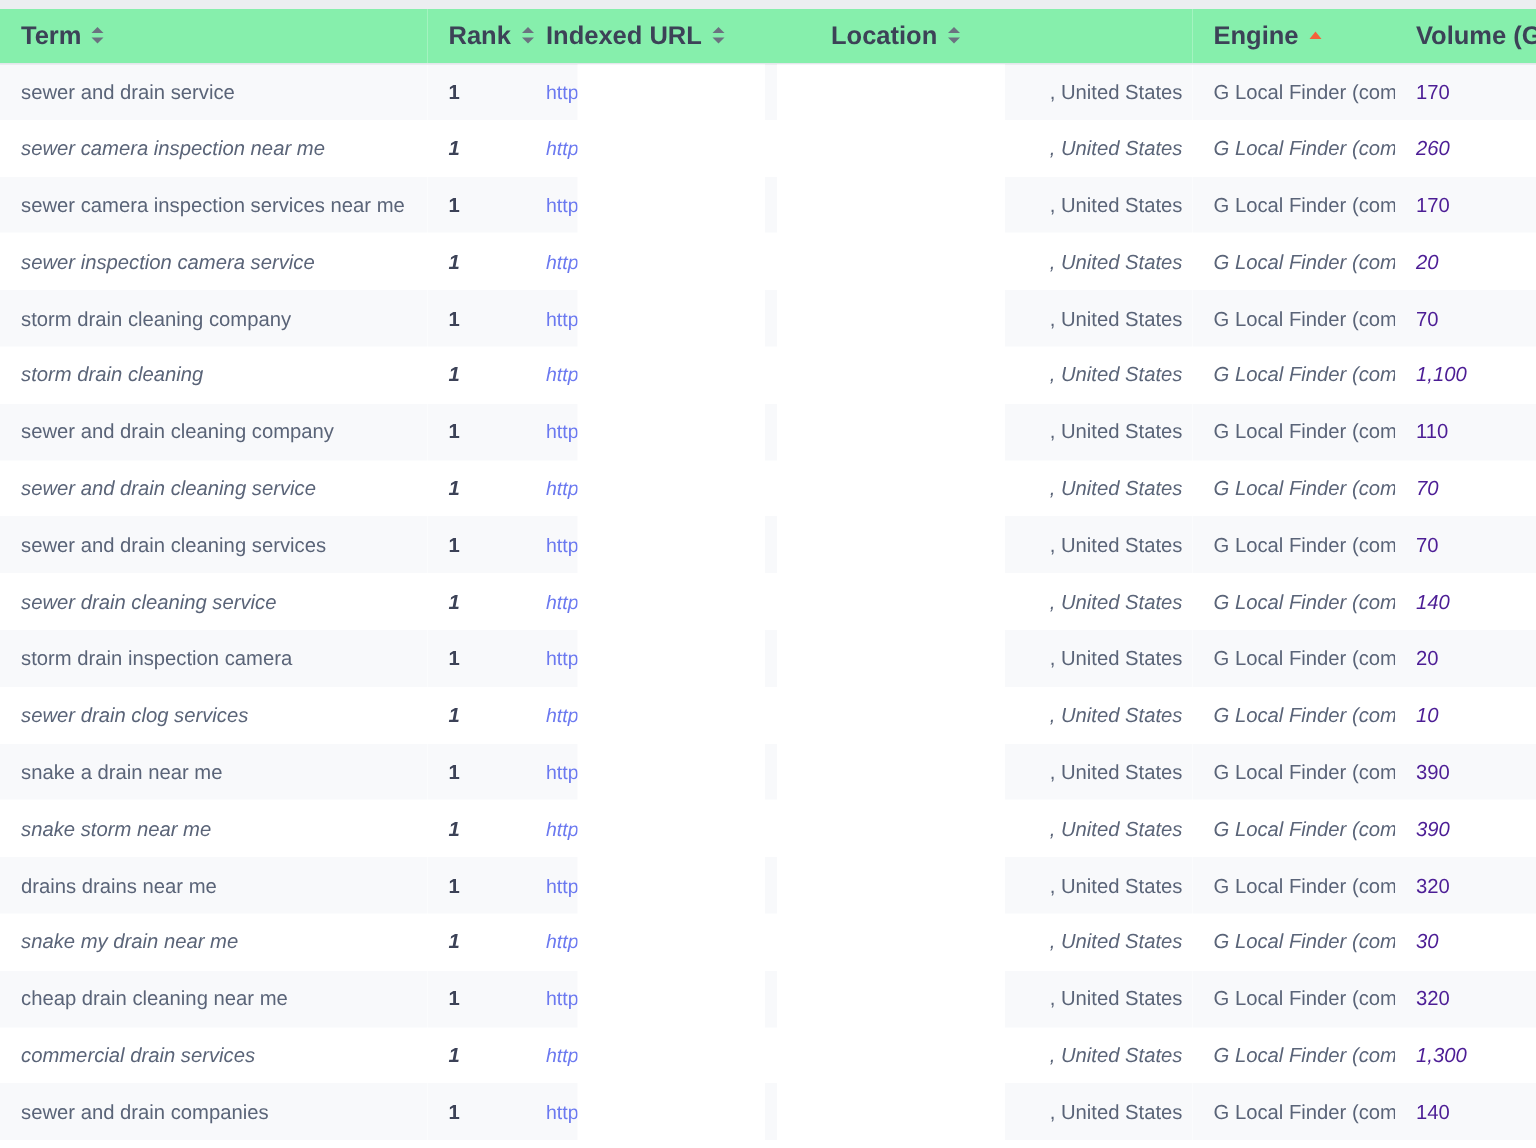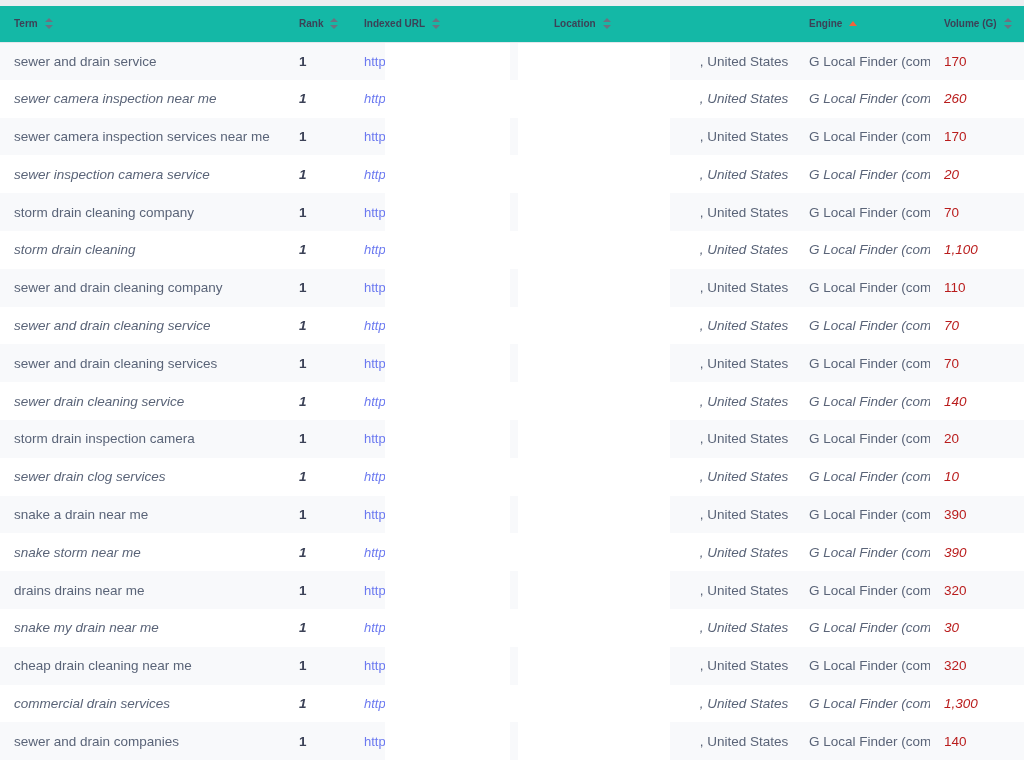--- a/index.html
+++ b/index.html
@@ -43,25 +43,25 @@
 
   
   col.c-term     { width: 285px; }
   col.c-rank     { width: 65px;  }
   col.c-url      { width: 190px; }
   col.c-location { width: 255px; }
   col.c-engine   { width: 135px; }
   col.c-volume   { width: 94px;  }
 
   thead th {
-    background: #14b8a6;
+    background: #86efac;
     height: 36px;
     padding: 0 0 0 14px;
     border-bottom: 1px solid #e4e7ec;
-    font-size: 10px;
+    font-size: 17px;
     font-weight: 700;
     color: #3c4257;
     text-align: left;
     white-space: nowrap;
     vertical-align: middle;
     cursor: pointer;
     user-select: none;
   }
 
   .th-inner {
@@ -121,21 +121,21 @@
     color: #3c4257;
     font-weight: 700;
   }
 
   td.url-cell a {
     color: #6b79f0;
     text-decoration: none;
     font-size: 13px;
   }
 
-  td.volume-cell { color: #b91c1c; }
+  td.volume-cell { color: #4c1d95; }
 
   
   .redaction {
     position: absolute;
     background: #ffffff;
     pointer-events: none;
   }
   
   .redact-url {
     left: 385px;

